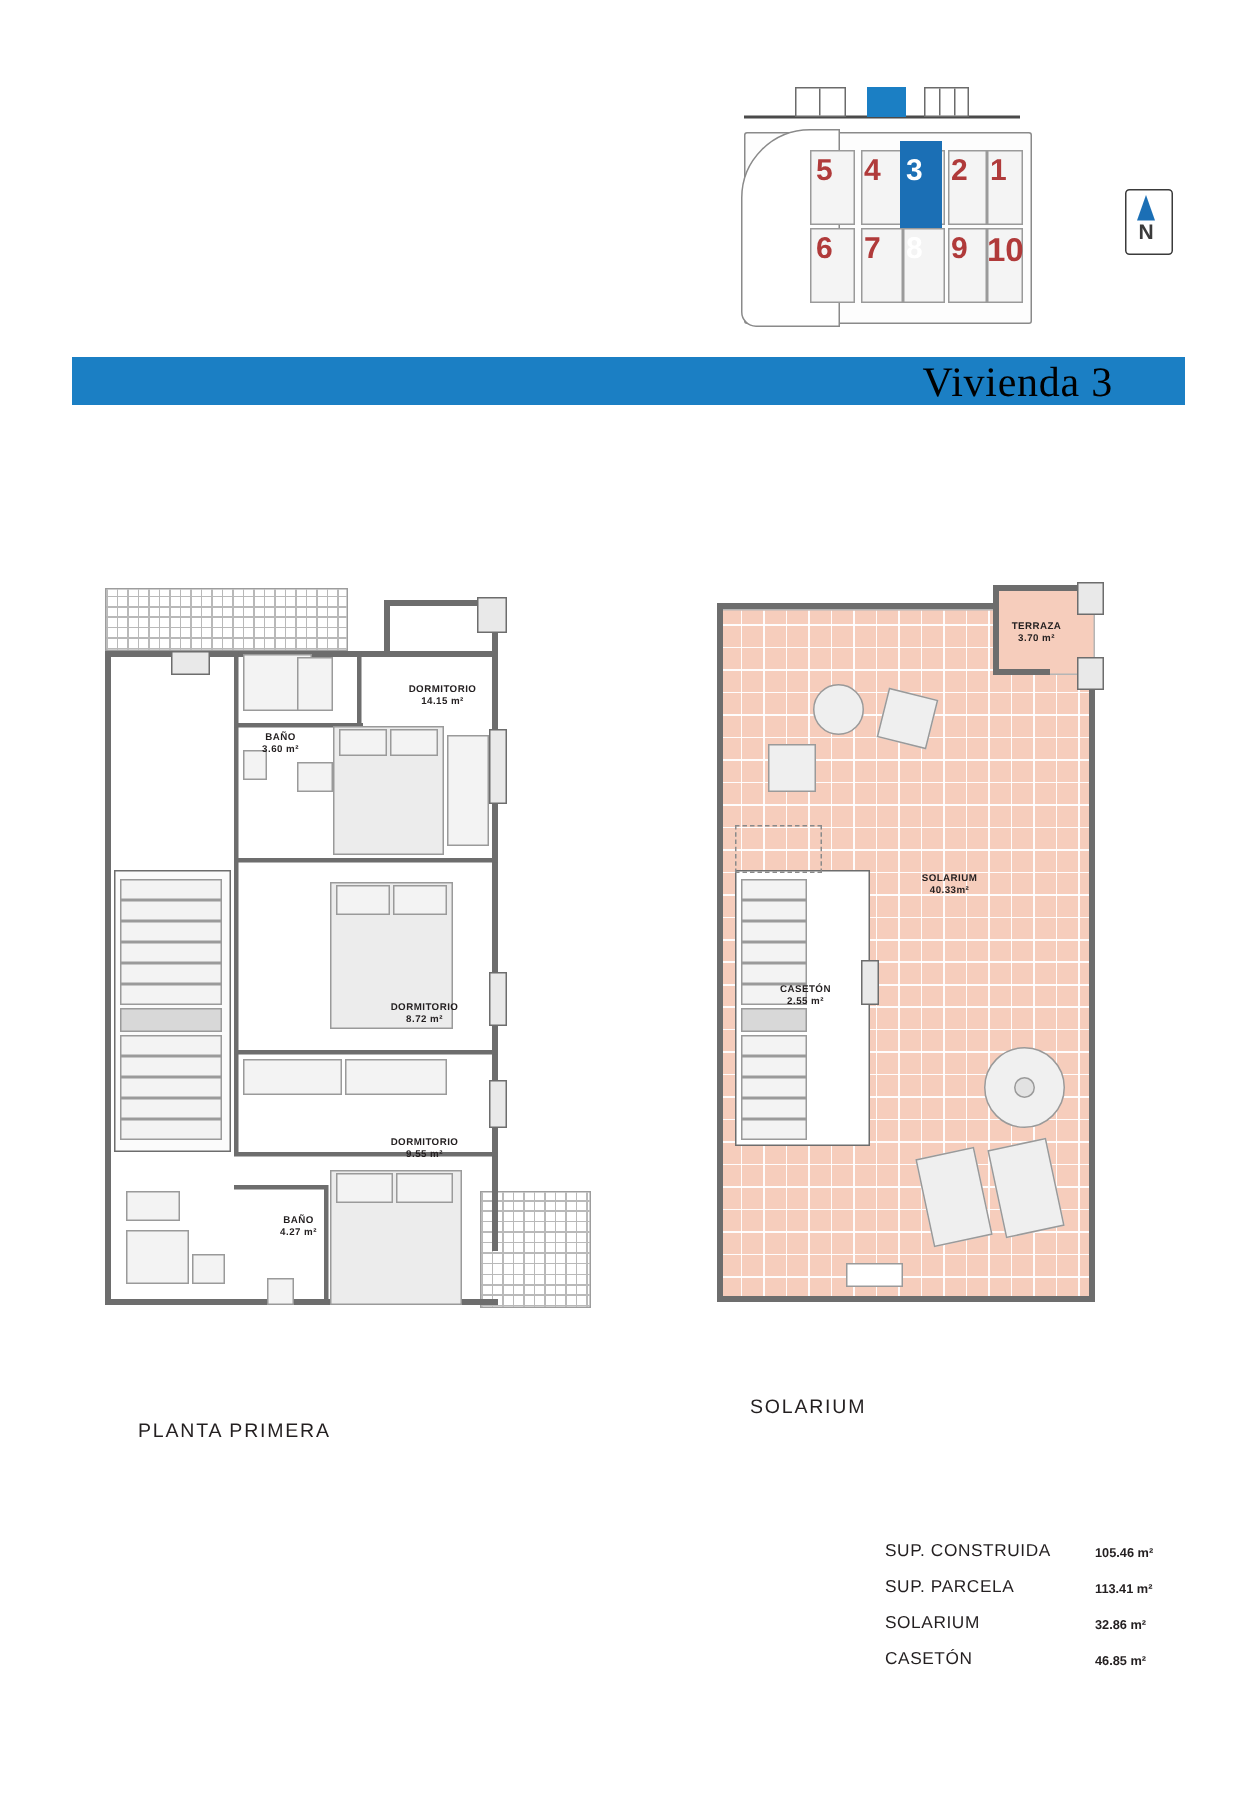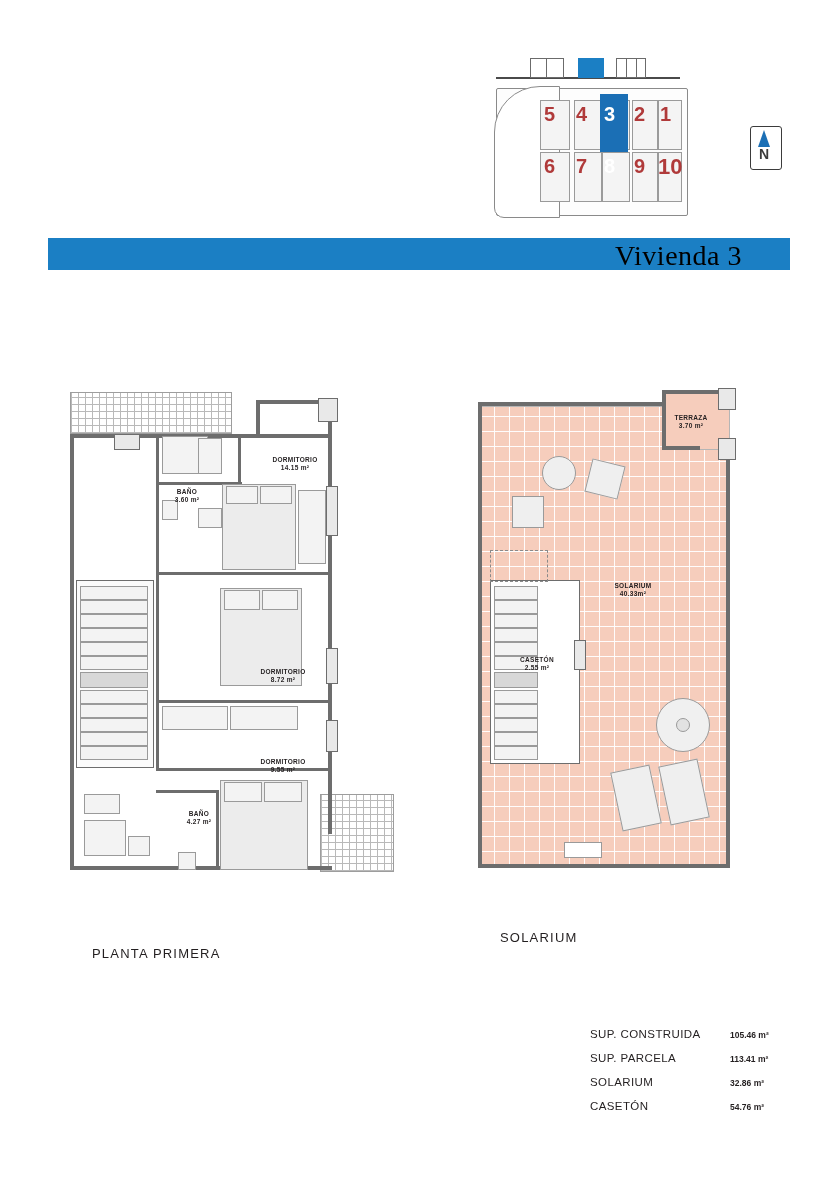--- a/index.html
+++ b/index.html
@@ -341,17 +341,17 @@
     <div class="row">
       <span class="k">SUP. PARCELA</span>
       <span class="v">113.41 m²</span>
     </div>
     <div class="row">
       <span class="k">SOLARIUM</span>
       <span class="v">32.86 m²</span>
     </div>
     <div class="row">
       <span class="k">CASETÓN</span>
-      <span class="v">54.76 m²</span>
+      <span class="v">46.85 m²</span>
     </div>
   </div>
 
 </div>
 
 </body></html>

